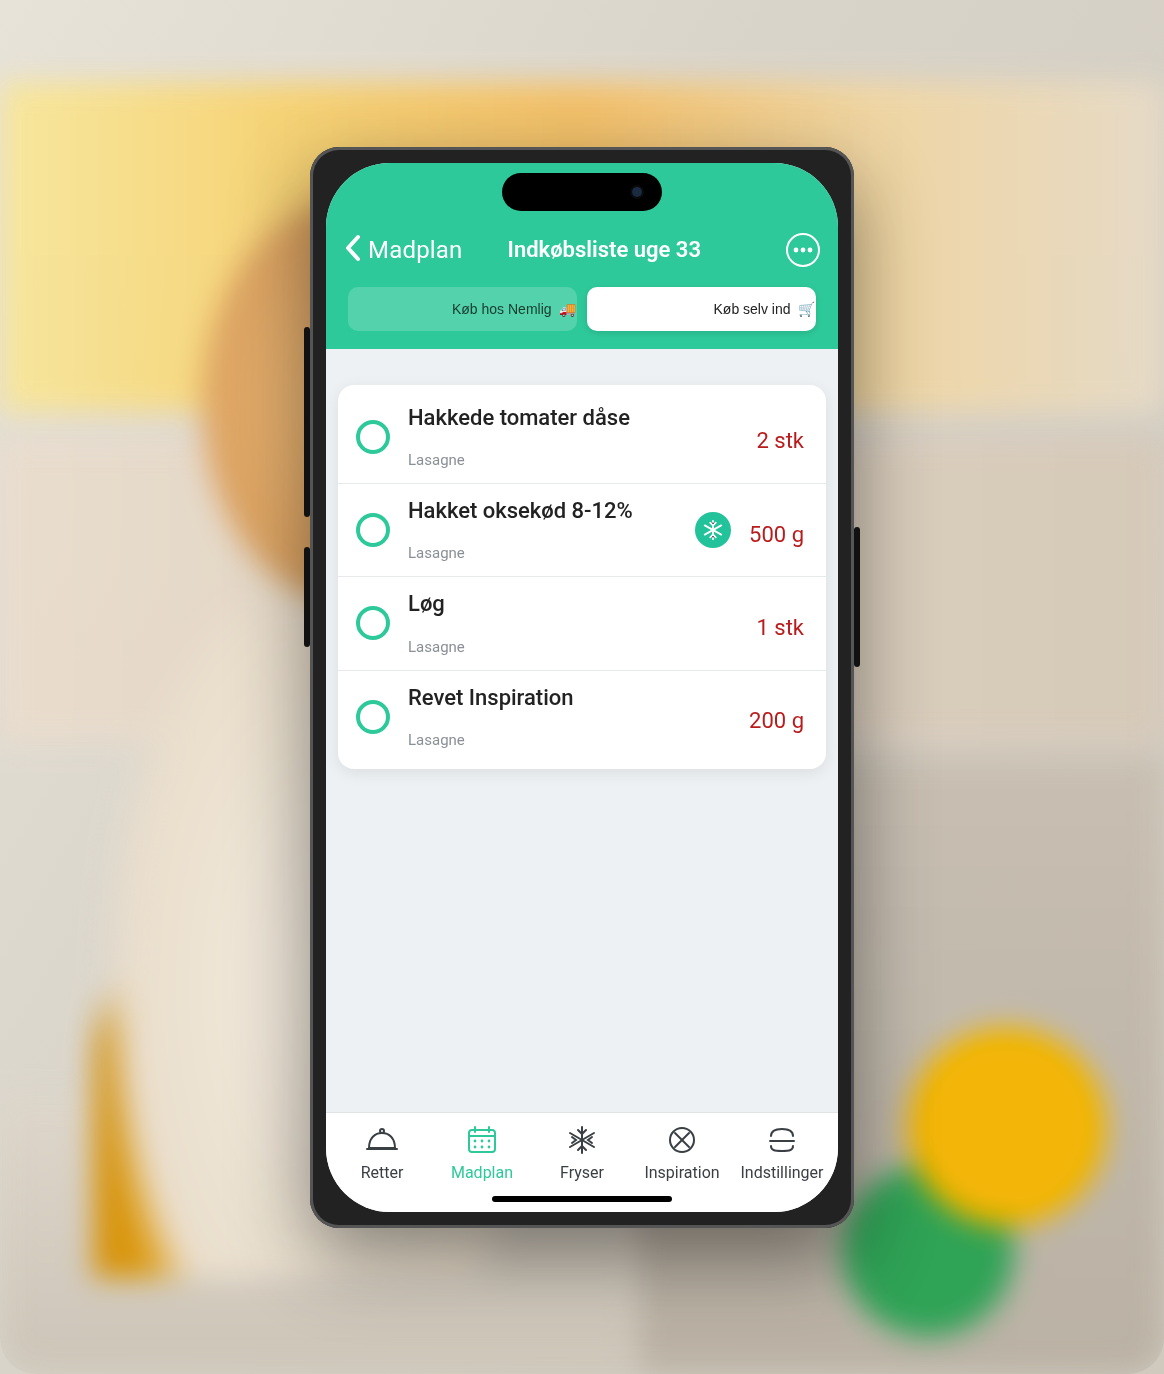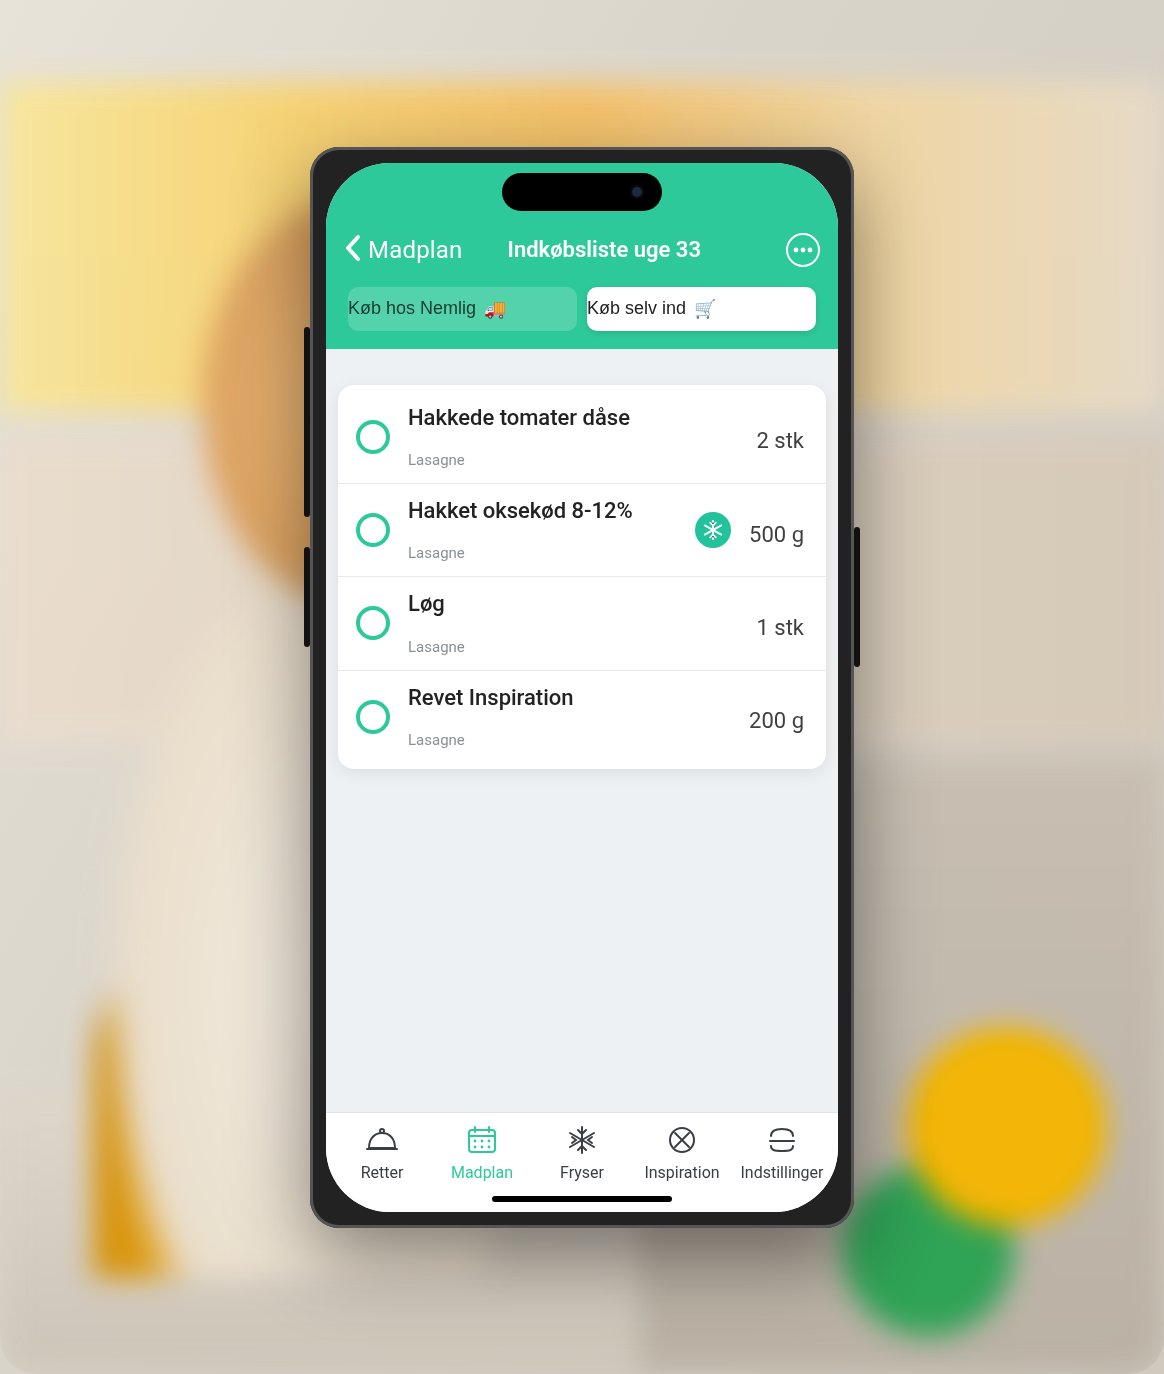--- a/index.html
+++ b/index.html
@@ -71,21 +71,21 @@
     .title { flex:1; text-align:center; font-size:22px; font-weight:600; margin-left:-40px; }
     .more {
       width:34px; height:34px; border:2.5px solid #fff; border-radius:50%;
       display:flex; align-items:center; justify-content:center; flex:0 0 auto;
     }
     .more svg { display:block; }
 
     .seg { display:flex; gap:10px; padding:0 22px; }
     .seg button {
       flex:1; border:none; height:44px; border-radius:10px;
-      font-size:18px; font-weight:500; display:flex; align-items:center; justify-content:flex-start; gap:8px;
+      font-size:14px; font-weight:500; display:flex; align-items:center; justify-content:flex-end; gap:8px;
       cursor:pointer;
     }
     .seg .s1 { background:rgba(255,255,255,.18); color:#173b2e; }
     .seg .s2 { background:#fff; color:#222; box-shadow:0 2px 6px rgba(0,0,0,.12); }
 
     
     .content { flex:1; padding:36px 12px 0; overflow:auto; }
     .card {
       background:#fff; border-radius:16px; box-shadow:0 4px 16px rgba(0,0,0,.08);
       padding:6px 0;
@@ -98,21 +98,21 @@
     .check {
       width:34px; height:34px; border:4px solid #2ec99a; border-radius:50%; flex:0 0 auto;
     }
     .info { flex:1; min-width:0; }
     .name { font-size:22px; color:#222; font-weight:500; line-height:1.2; }
     .sub  { font-size:15px; color:#8a9096; margin-top:20px; }
     .freeze {
       width:36px; height:36px; border-radius:50%; background:#22c29a;
       display:flex; align-items:center; justify-content:center; flex:0 0 auto;
     }
-    .qty { font-size:22px; color:#404040; white-space:nowrap;margin-top:8px; }
+    .qty { font-size:22px; color:#b91c1c; white-space:nowrap;margin-top:8px; }
 
     
     .tabbar {
       height:100px; background:#fff; border-top:1px solid #e1e4e7;
       display:flex; justify-content:space-around; align-items:flex-start;
       padding:10px 6px 16px;
     }
     .tab { display:flex; flex-direction:column; align-items:center; gap:6px; color:#3a3f44; width:20%; }
     .tab.active { color:#2ec99a; }
     .tab .ico { height:34px; display:flex; align-items:center; }

